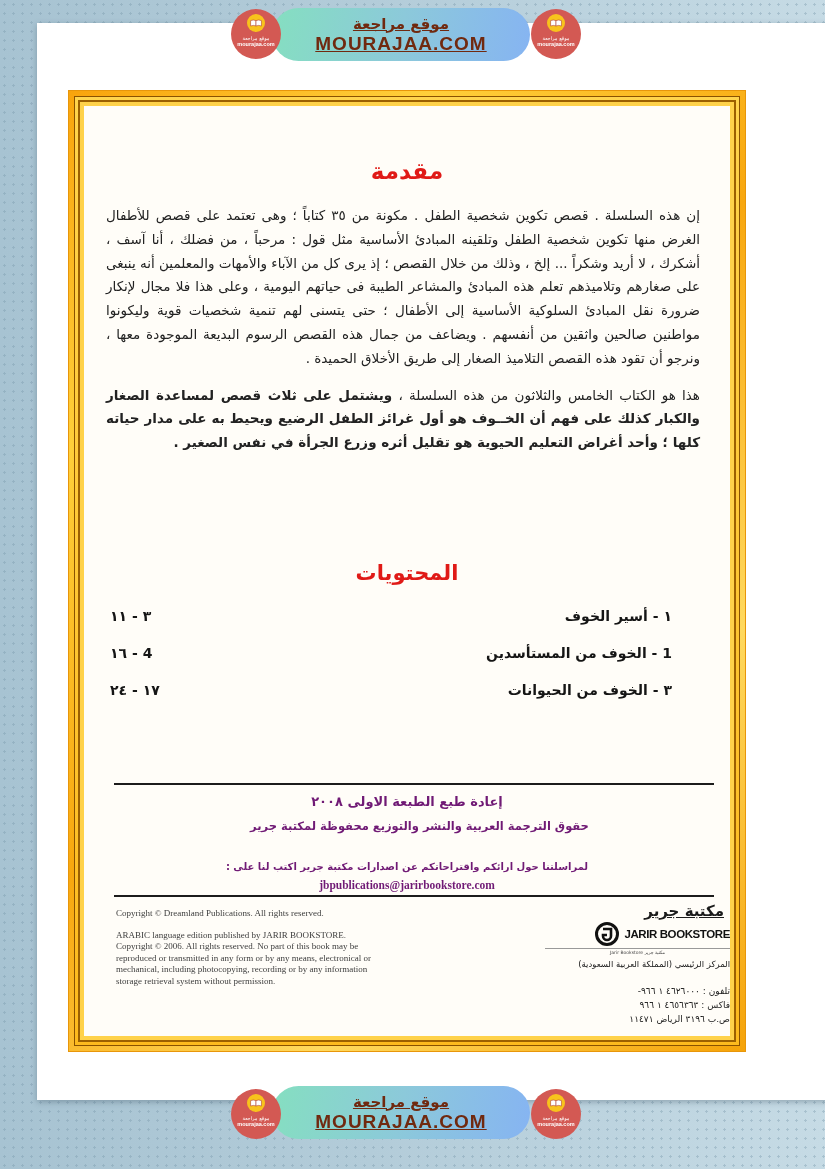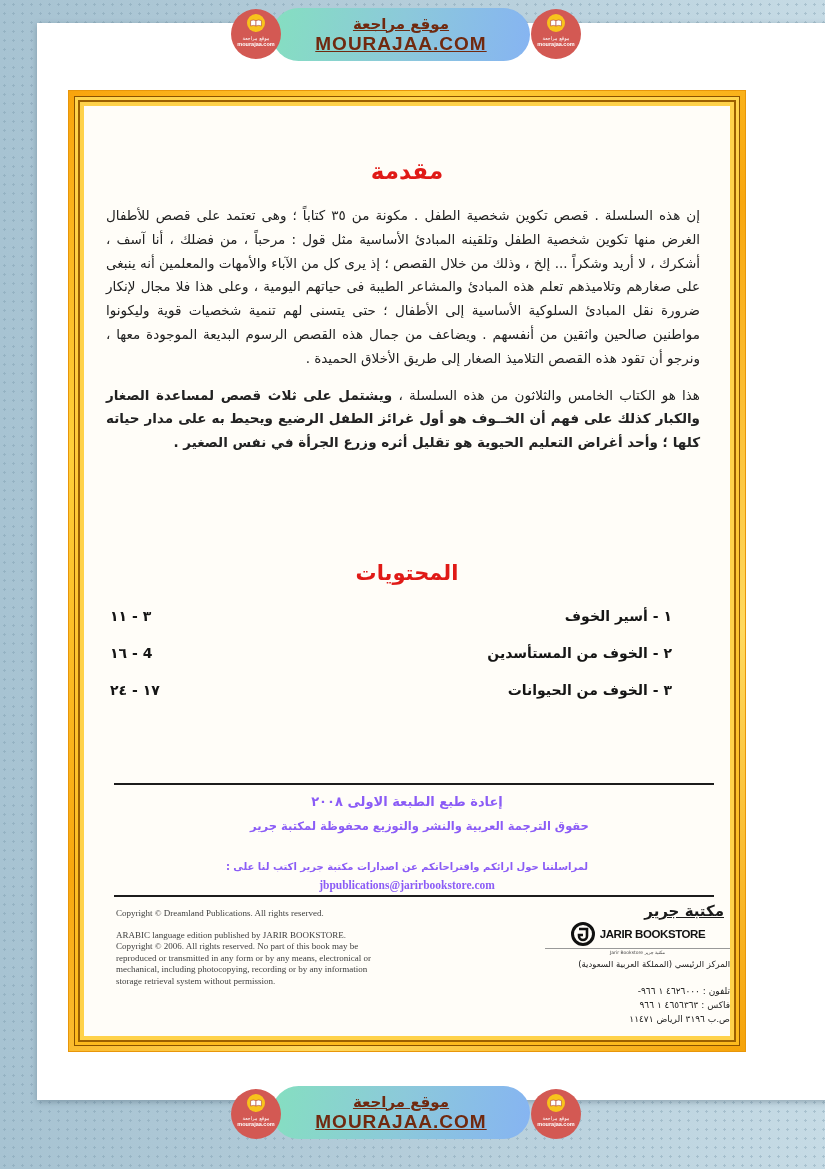--- a/index.html
+++ b/index.html
@@ -28,35 +28,35 @@
   .body-text p{margin:0;}
   .body-text .p2{margin-top:13px;}
   .contents-title{position:absolute;top:447px;left:0;right:0;margin:12px;text-align:center;
     color:#e01a17;font-size:21px;font-weight:bold;}
   .toc{position:absolute;top:506px;left:30px;right:62px;direction:rtl;}
   .toc-row{display:flex;justify-content:space-between;direction:rtl;
     font-size:14px;font-weight:bold;color:#151515;margin-bottom:21px;}
   .rule{position:absolute;left:34px;right:20px;border-top:2px solid #1c1c1c;height:0;}
   .rule1{top:681px;}
   .rule2{top:793px;}
-  .pub{position:absolute;top:692px;left:0;right:0;text-align:center;direction:rtl;color:#8b5cf6;}
+  .pub{position:absolute;top:692px;left:0;right:0;text-align:center;direction:rtl;color:#701a75;}
   .pub-l1{font-size:13px;font-weight:bold;margin-bottom:10px;}
   .pub-l2{font-size:11.5px;font-weight:bold;margin-bottom:28px;padding-left:25px;}
   .pub-l3{font-size:10px;font-weight:bold;margin-bottom:7px;}
   .pub-email{font-size:11.5px;font-weight:bold;direction:ltr;
     font-family:"Liberation Serif",serif;}
   .copyright{position:absolute;top:806px;left:36px;width:268px;
     font-family:"Liberation Serif",serif;font-size:9px;line-height:11.5px;color:#3d3d3d;
     direction:ltr;text-align:left;}
   .copyright p{margin:0 0 10px 0;}
   
   .publisher{position:absolute;top:800px;right:4px;width:185px;direction:rtl;
     text-align:right;color:#1b1b1b;}
   .publisher-name-ar{font-size:15px;font-weight:bold;text-align:right;padding-right:6px;text-decoration:underline;}
-  .logo-row{display:flex;direction:ltr;align-items:center;justify-content:center;
+  .logo-row{display:flex;direction:ltr;align-items:center;justify-content:flex-end;
     gap:4px;margin-top:1px;}
   .jarir-logo{width:26px;height:26px;flex:0 0 auto;}
   .publisher-name-en{font-size:11.5px;font-weight:bold;letter-spacing:-0.4px;
     font-family:"Liberation Sans",sans-serif;color:#111;}
   .logo-tagline{font-size:4.5px;color:#444;text-align:center;margin:1px 0 4px 0;
     border-top:1px solid #999;padding-top:1px;}
   .publisher-office{font-size:8.5px;font-weight:normal;margin-bottom:15px;}
   .publisher-line{font-size:9px;line-height:14px;}
   
   .wm-pill{position:absolute;left:272px;width:258px;height:53px;border-radius:27px;
@@ -96,21 +96,21 @@
           </div>
 
           <h2 class="contents-title">المحتويات</h2>
 
           <div class="toc">
             <div class="toc-row">
               <span>١ - أسير الخوف</span>
               <span>٣ - ١١</span>
             </div>
             <div class="toc-row">
-              <span>٢ - الخوف من المستأسدين</span>
+              <span>1 - الخوف من المستأسدين</span>
               <span>4 - ١٦</span>
             </div>
             <div class="toc-row">
               <span>٣ - الخوف من الحيوانات</span>
               <span>١٧ - ٢٤</span>
             </div>
           </div>
 
           <div class="rule rule1"></div>
 

